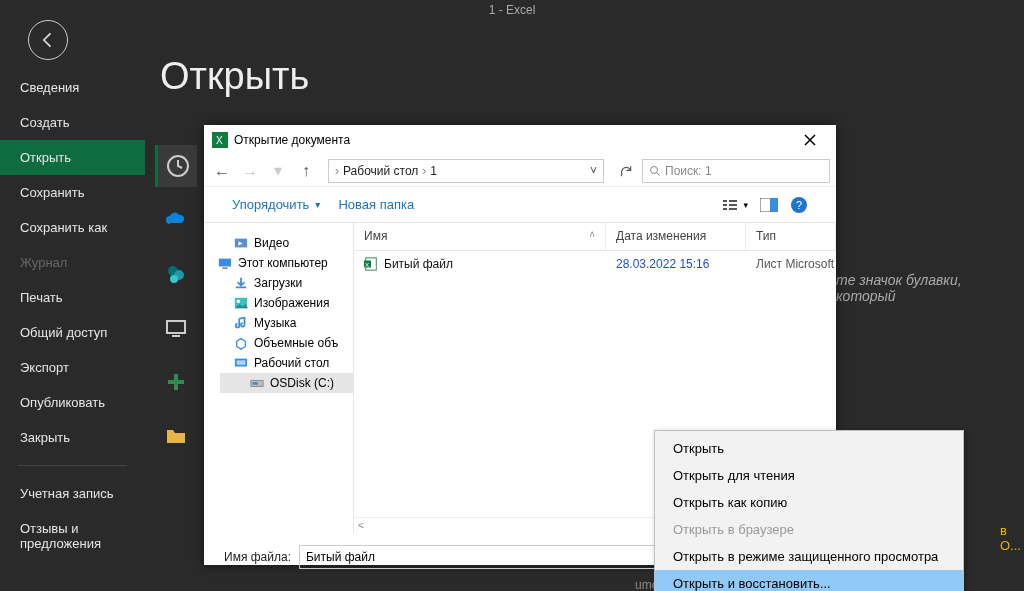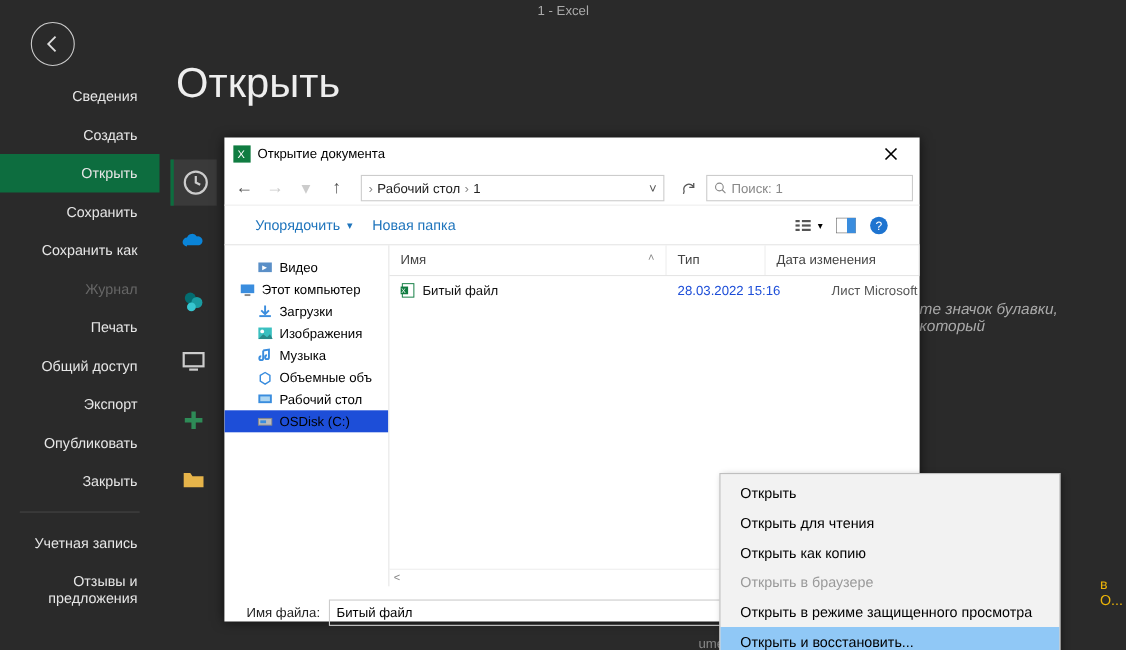--- a/index.html
+++ b/index.html
@@ -6,21 +6,21 @@
 body { width: 1024px; height: 591px; background: #2a2a2a; overflow: hidden; position: relative; }
 
 
 .titlebar { height: 20px; background: #2a2a2a; color: #aaa; text-align: center; font-size: 12px; line-height: 20px; }
 
 
 .back-btn { position: absolute; top: 20px; left: 28px; width: 40px; height: 40px; border: 1px solid #ccc; border-radius: 50%; display: flex; align-items: center; justify-content: center; cursor: pointer; }
 .back-btn svg { width: 20px; height: 20px; stroke: #ddd; fill: none; stroke-width: 2; }
 
 
-.sidebar { position: absolute; top: 70px; left: 0; width: 145px; text-align: right; }
+.sidebar { position: absolute; top: 70px; left: 0; width: 145px; }
 .sbitem { color: #e6e6e6; font-size: 13px; padding: 10px 20px; cursor: pointer; }
 .sbitem.active { background: #0d6d3f; }
 .sbitem.disabled { color: #666; }
 .sbhr { border: none; border-top: 1px solid #444; margin: 10px 18px; }
 
 
 .heading { position: absolute; top: 55px; left: 160px; color: #eee; font-size: 38px; font-weight: 300; }
 
 
 .places { position: absolute; top: 145px; left: 155px; width: 42px; }
@@ -57,21 +57,21 @@
 .tb-btn { color: #1e74bc; cursor: pointer; margin-right: 18px; display:flex; align-items:center; gap:4px;}
 .tb-btn.drop::after { content: "▾"; font-size: 10px; margin-left:2px; color:#1e74bc; }
 .tb-icons { margin-left: auto; display: flex; gap: 12px; align-items:center;}
 .tb-iconbtn { display:flex; align-items:center; cursor:pointer; }
 
 
 .body { display: flex; height: 310px; }
 .tree { width: 150px; border-right: 1px solid #e5e5e5; padding: 10px 0; font-size: 12px; overflow:hidden; }
 .tnode { display: flex; align-items: center; padding: 3px 6px 3px 14px; cursor: pointer; gap: 6px; white-space: nowrap; }
 .tnode.sub { padding-left: 30px; }
-.tnode.sel { background: #1d4ed8; }
+.tnode.sel { background: #e5e5e5; margin-left: 16px; }
 .tnode svg, .tnode .fico { width: 14px; height: 14px; flex-shrink:0; }
 
 .filearea { flex: 1; display: flex; flex-direction: column; }
 .cols { display: flex; height: 28px; border-bottom: 1px solid #e5e5e5; font-size: 12px; color: #444; }
 .col { padding: 6px 10px; border-right: 1px solid #eee; cursor: pointer; }
 .col.name { flex: 1.3; display:flex; justify-content:space-between; }
 .col.date { width: 140px; }
 .col.type { width: 90px; }
 
 .row { display: flex; align-items: center; height: 26px; font-size: 12px; color: #111; }
@@ -301,22 +301,22 @@
           </svg>
           <span>OSDisk (C:)</span>
         </div>
     </div>
     <div class="filearea">
       <div class="cols">
         <div class="col name">
             <span>Имя</span>
             <span style="color:#888;font-size:10px;">˄</span>
           </div>
+        <div class="col date">Дата изменения</div>
         <div class="col type">Тип</div>
-        <div class="col date">Дата изменения</div>
       </div>
       <div class="row">
         <div class="c name">
             <svg width="14" height="14" viewBox="0 0 16 16">
               <rect x="2" y="1" width="12" height="14" fill="#fff" stroke="#107c41"></rect>
               <rect x="0" y="4" width="8" height="8" fill="#107c41"></rect>
               <text x="1" y="11" font-size="7" fill="#fff">X</text>
             </svg>
             <span>Битый файл</span>
           </div>

